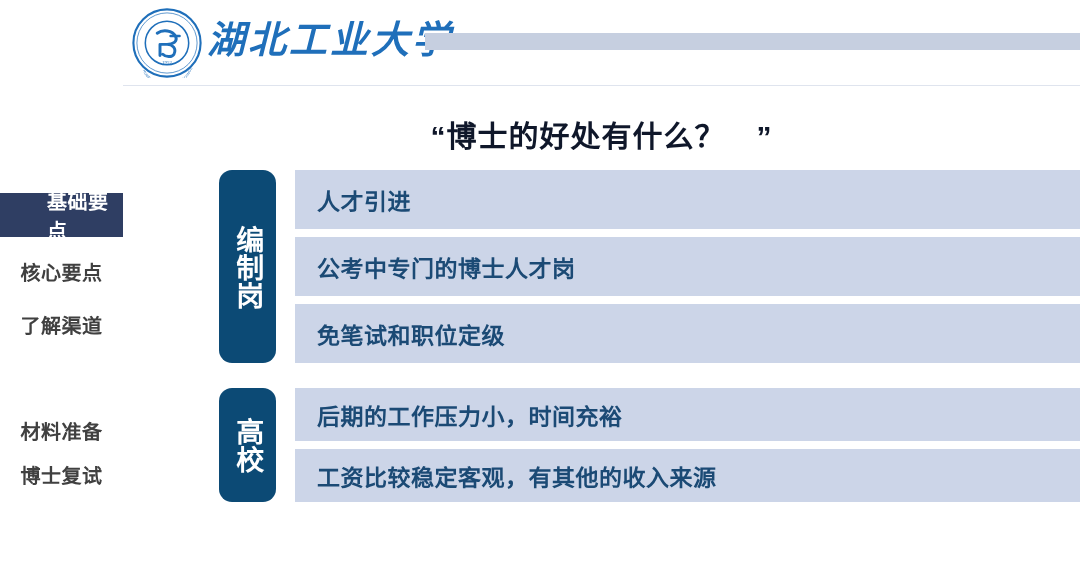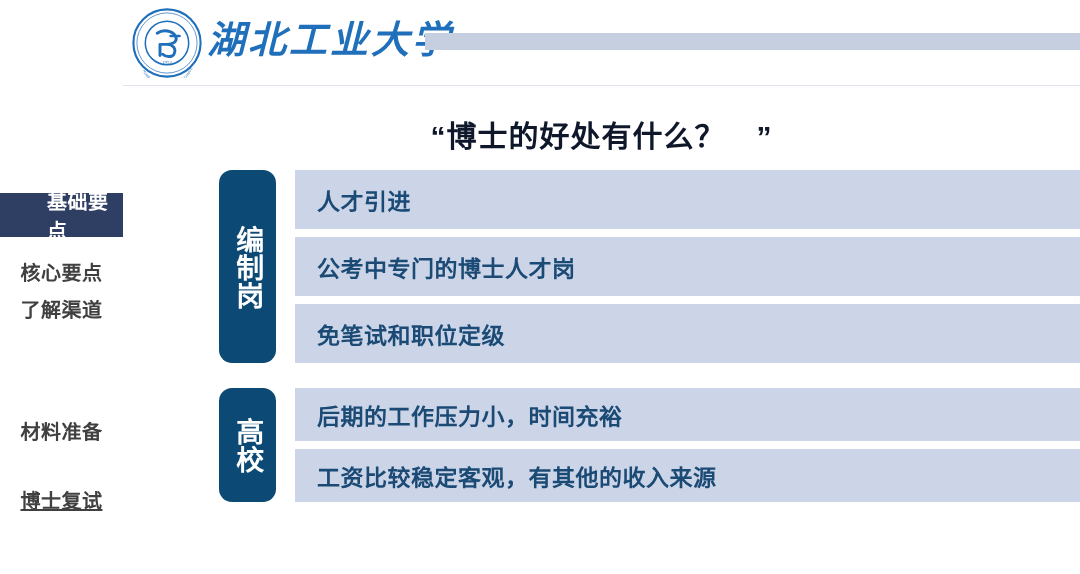--- a/index.html
+++ b/index.html
@@ -157,27 +157,27 @@
 
 <div id="slide">
 
   <nav id="sidebar">
     <div class="side-item active" style="top:193px;padding-left:47px;">
       <span>基础要点</span>
     </div>
     <div class="side-item" style="top:249px;">
       <span>核心要点</span>
     </div>
-    <div class="side-item" style="top:286px;">
+    <div class="side-item" style="top:302px;">
       <span>了解渠道</span>
     </div>
     <div class="side-item" style="top:408px;font-family:Liberation Serif, serif;">
       <span>材料准备</span>
     </div>
-    <div class="side-item" style="top:477px;text-decoration:underline;">
+    <div class="side-item" style="top:452px;">
       <span>博士复试</span>
     </div>
   </nav>
 
   <header id="header">
 
     <svg id="logo-seal" viewBox="0 0 100 100">
       <circle cx="50" cy="50" r="48" fill="none" stroke="#1f6fba" stroke-width="3"></circle>
       <circle cx="50" cy="50" r="43" fill="none" stroke="#1f6fba" stroke-width="1"></circle>
       <circle cx="50" cy="50" r="31" fill="none" stroke="#1f6fba" stroke-width="2.2"></circle>

